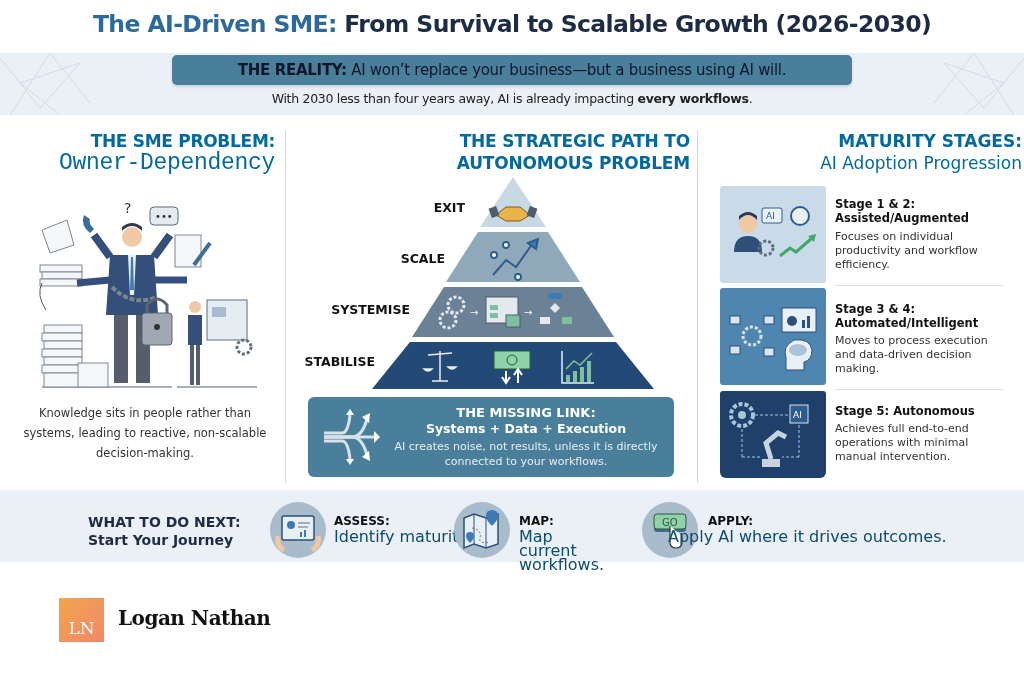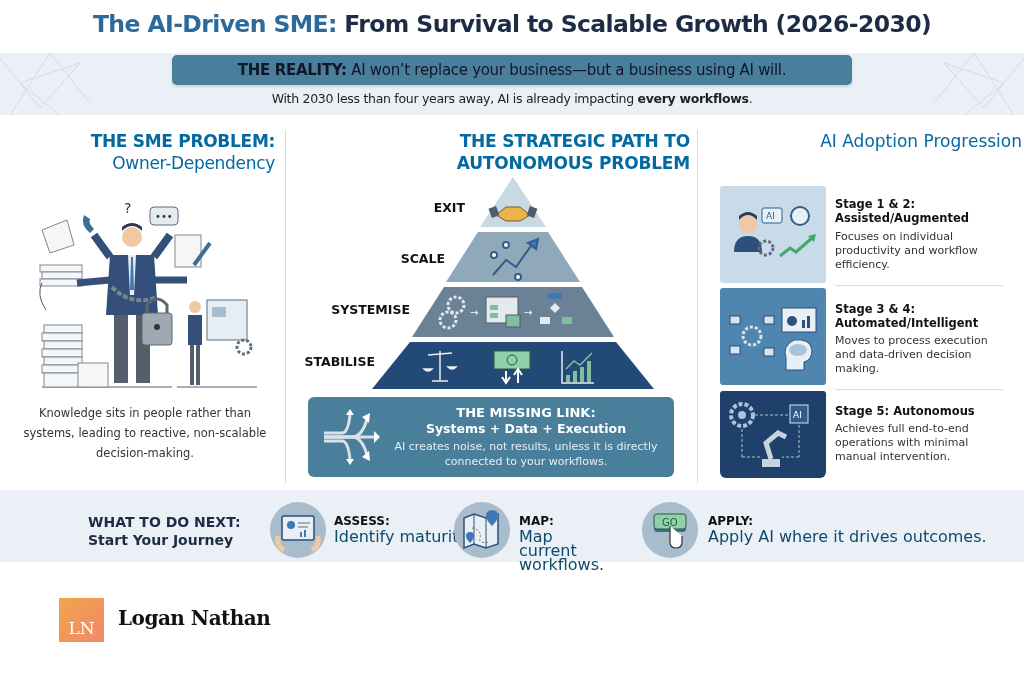--- a/index.html
+++ b/index.html
@@ -14,21 +14,21 @@
   .reality-band svg.deco { position: absolute; top: 0; }
   .reality-box { position: absolute; top: 2px; left: 172px; width: 680px; height: 30px; background: #4a7f9c; border-radius: 5px;
     color: #0f172a; font-weight: bold; font-size: 15px; line-height: 30px; text-align: center; letter-spacing: -0.3px; box-shadow: 0 2px 3px rgba(0,0,0,0.12); }
   .reality-box .lbl { font-weight: bold; }
   .reality-box .msg { font-weight: normal; }
   .reality-sub { position: absolute; top: 38px; left: 0; width: 1024px; text-align: center; font-size: 12.5px; color: #222; letter-spacing: -0.3px; }
   .reality-sub b { font-weight: bold; }
 
   .col-title { position: absolute; text-align: right; font-weight: bold; color: #0369a1; }
   .col1-title { top: 130px; left: 15px; width: 260px; font-size: 17px; line-height: 22px; letter-spacing: -0.3px; }
-  .col1-title .sub { font-weight: normal; font-size: 17px; }
+  .col1-title .sub { font-weight: normal; font-size: 23px; font-family: Liberation Mono, monospace; }
   .col2-title { top: 130px; left: 310px; width: 380px; font-size: 17px; line-height: 22px; letter-spacing: -0.2px; }
   .col3-title { top: 130px; left: 712px; width: 310px; font-size: 17px; line-height: 22px; }
   .col3-title .sub { font-weight: normal; font-size: 17px; }
 
   .divider { position: absolute; top: 130px; width: 1px; height: 353px; background: #d4dbe3; }
 
   .illus { position: absolute; top: 195px; left: 32px; width: 230px; height: 200px; }
   .col1-text { position: absolute; top: 403px; left: 20px; width: 250px; text-align: center; font-size: 11.5px; line-height: 20px; color: #333; }
 
   .pyramid { position: absolute; top: 175px; left: 368px; width: 290px; height: 215px; }
@@ -230,20 +230,21 @@
         <polygon points="24,6 28,0 32,6"></polygon>
         <polygon points="24,50 28,56 32,50"></polygon>
       </g>
   </svg>
   <div class="t1">THE MISSING LINK:</div>
   <div class="t2">Systems + Data + Execution</div>
   <div class="t3">AI creates noise, not results, unless it is directly connected to your workflows.</div>
 </div>
 
 <div class="col-title col3-title">
+  <div>MATURITY STAGES:</div>
   <div class="sub">AI Adoption Progression</div>
 </div>
 
 <svg class="stage-img" style="top:186px; height:97px; background:#c9dbe8;" viewBox="0 0 106 97">
   <g>
     <circle cx="28" cy="38" r="9" fill="#f1c8a4"></circle>
       <path d="M19 34 Q28 24 37 34 L37 30 Q28 22 19 30 Z" fill="#2d3a4f"></path>
     <path d="M14 66 Q14 50 28 50 Q42 50 42 66 Z" fill="#2d4f7a"></path>
     <rect x="42" y="22" width="20" height="15" rx="2" fill="#e8f0f6" stroke="#2d5d8f"></rect>
     <text x="46" y="33" font-size="9" fill="#2d5d8f" font-family="DejaVu Sans, sans-serif">AI</text>
@@ -336,18 +337,18 @@
 
 <div class="step-circle" style="left:642px;">
   <svg width="56" height="56" viewBox="0 0 56 56">
     <rect x="12" y="14" width="32" height="16" rx="3" fill="#3d6d8f"></rect>
     <rect x="12" y="12" width="32" height="15" rx="3" fill="#8fd1a8" stroke="#2c5a3f"></rect>
     <text x="20" y="24" font-size="10" fill="#2c5a3f" font-family="DejaVu Sans, sans-serif">GO</text>
     <path d="M28 24 V40 Q28 46 34 46 Q40 46 40 40 V34" stroke="#333" fill="#fff" stroke-width="1.2"></path>
   </svg>
 </div>
 <div class="step-label" style="top:514px; left:708px;">APPLY:</div>
-<div class="step-desc" style="top:530px; left:708px;">Apply AI where it drives outcomes.</div>
+<div class="step-desc" style="top:530px; left:668px;">Apply AI where it drives outcomes.</div>
 
 <div class="logo-box">
   <span>LN</span>
 </div>
 <div class="logo-name">Logan Nathan</div>
 
 </body></html>

